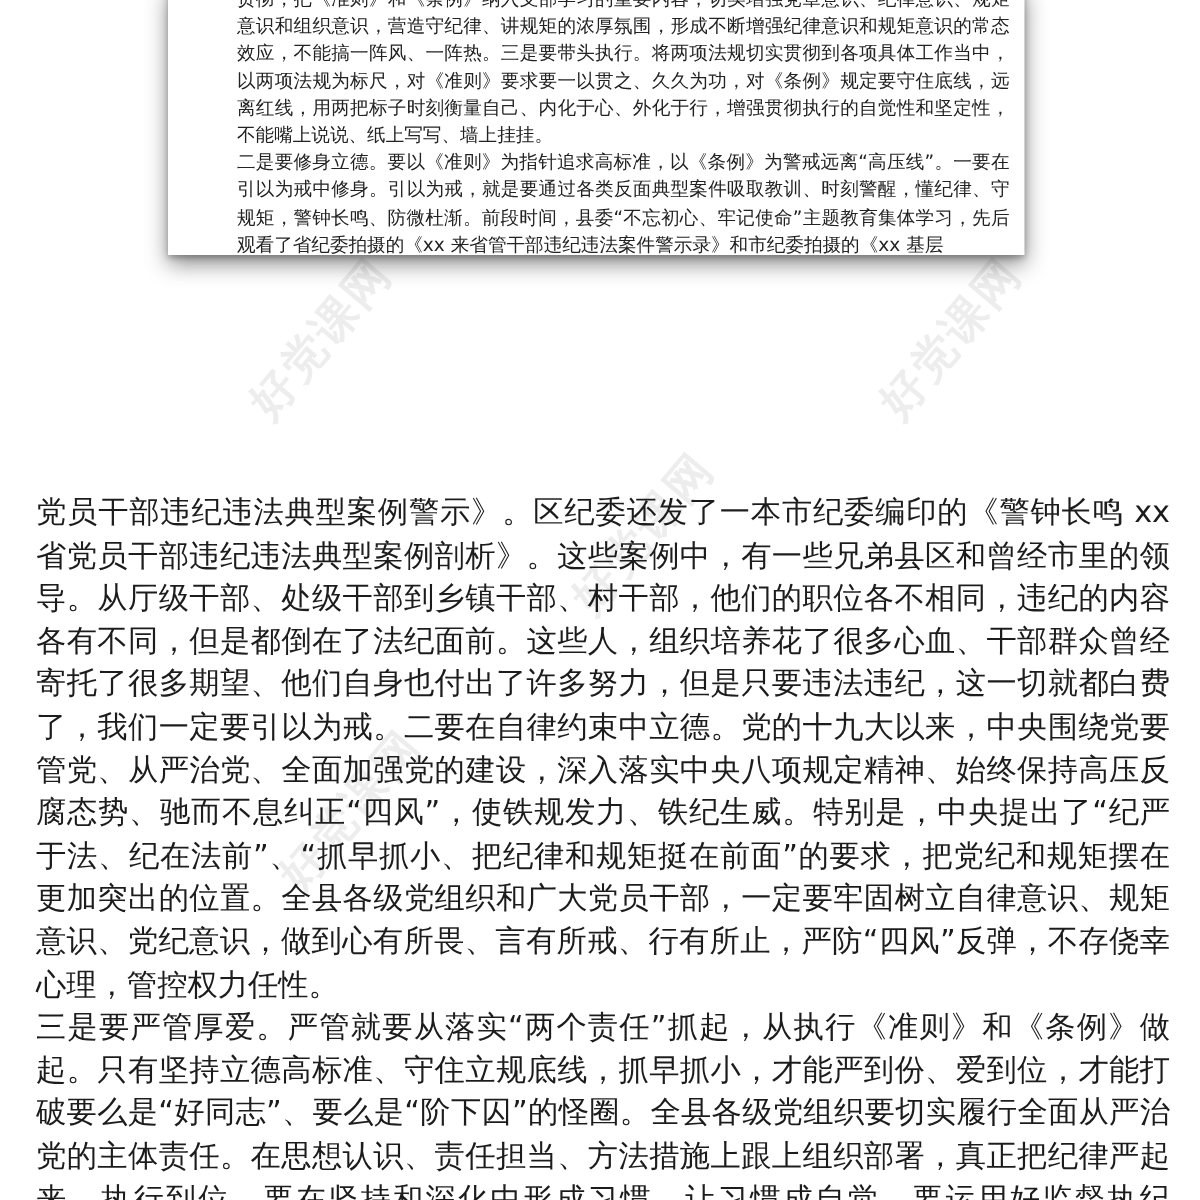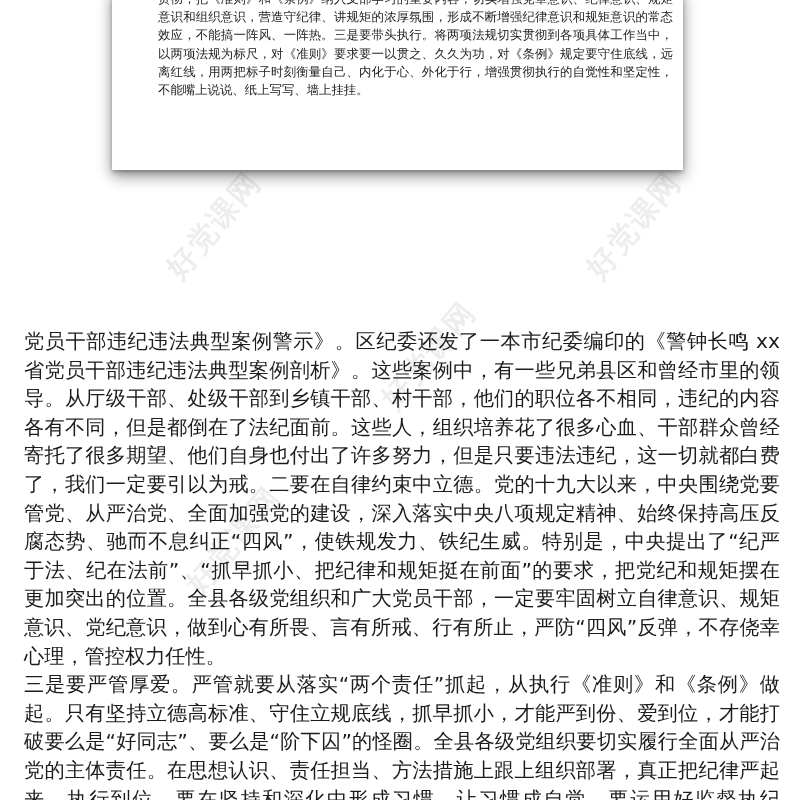--- a/index.html
+++ b/index.html
@@ -16,20 +16,21 @@
   .body-text { position:absolute; left:24px; top:327px; width:756px;
                font-size:20.2px; line-height:28.6px; color:#1c1c1c; }
   .body-text p { margin:0; text-align:justify; text-align-last:left; }
 </style>
 </head>
 <body>
 
 <div class="card">
   <div class="card-text">
     <p>贯彻，把《准则》和《条例》纳入支部学习的重要内容，切实增强党章意识、纪律意识、规矩意识和组织意识，营造守纪律、讲规矩的浓厚氛围，形成不断增强纪律意识和规矩意识的常态效应，不能搞一阵风、一阵热。三是要带头执行。将两项法规切实贯彻到各项具体工作当中，以两项法规为标尺，对《准则》要求要一以贯之、久久为功，对《条例》规定要守住底线，远离红线，用两把标子时刻衡量自己、内化于心、外化于行，增强贯彻执行的自觉性和坚定性，不能嘴上说说、纸上写写、墙上挂挂。</p>
+    <p>二是要修身立德。要以《准则》为指针追求高标准，以《条例》为警戒远离“高压线”。一要在引以为戒中修身。引以为戒，就是要通过各类反面典型案件吸取教训、时刻警醒，懂纪律、守规矩，警钟长鸣、防微杜渐。前段时间，县委“不忘初心、牢记使命”主题教育集体学习，先后观看了省纪委拍摄的《xx 来省管干部违纪违法案件警示录》和市纪委拍摄的《xx 基层</p>
   </div>
 </div>
 
 <div class="wm" style="left:150px; top:205px;">好党课网</div>
 <div class="wm" style="left:365px; top:335px;">好党课网</div>
 <div class="wm" style="left:570px; top:205px;">好党课网</div>
 <div class="wm" style="left:170px; top:520px;">好党课网</div>
 
 <div class="body-text">
   <p>党员干部违纪违法典型案例警示》。区纪委还发了一本市纪委编印的《警钟长鸣 xx 省党员干部违纪违法典型案例剖析》。这些案例中，有一些兄弟县区和曾经市里的领导。从厅级干部、处级干部到乡镇干部、村干部，他们的职位各不相同，违纪的内容各有不同，但是都倒在了法纪面前。这些人，组织培养花了很多心血、干部群众曾经寄托了很多期望、他们自身也付出了许多努力，但是只要违法违纪，这一切就都白费了，我们一定要引以为戒。二要在自律约束中立德。党的十九大以来，中央围绕党要管党、从严治党、全面加强党的建设，深入落实中央八项规定精神、始终保持高压反腐态势、驰而不息纠正“四风”，使铁规发力、铁纪生威。特别是，中央提出了“纪严于法、纪在法前”、“抓早抓小、把纪律和规矩挺在前面”的要求，把党纪和规矩摆在更加突出的位置。全县各级党组织和广大党员干部，一定要牢固树立自律意识、规矩意识、党纪意识，做到心有所畏、言有所戒、行有所止，严防“四风”反弹，不存侥幸心理，管控权力任性。</p>

